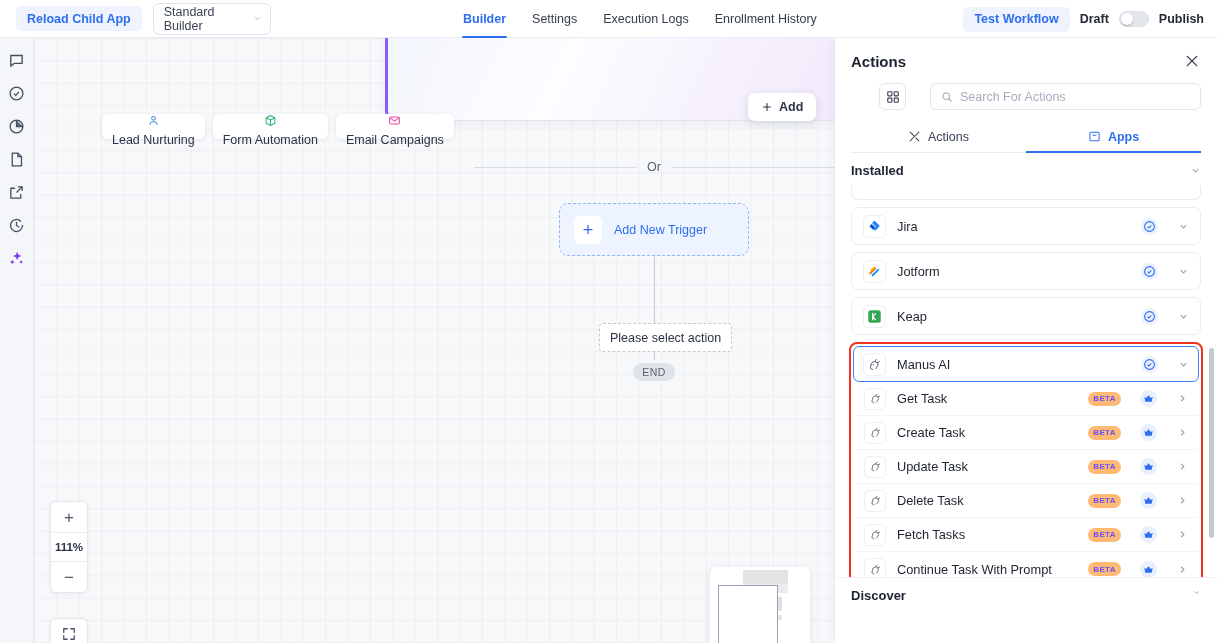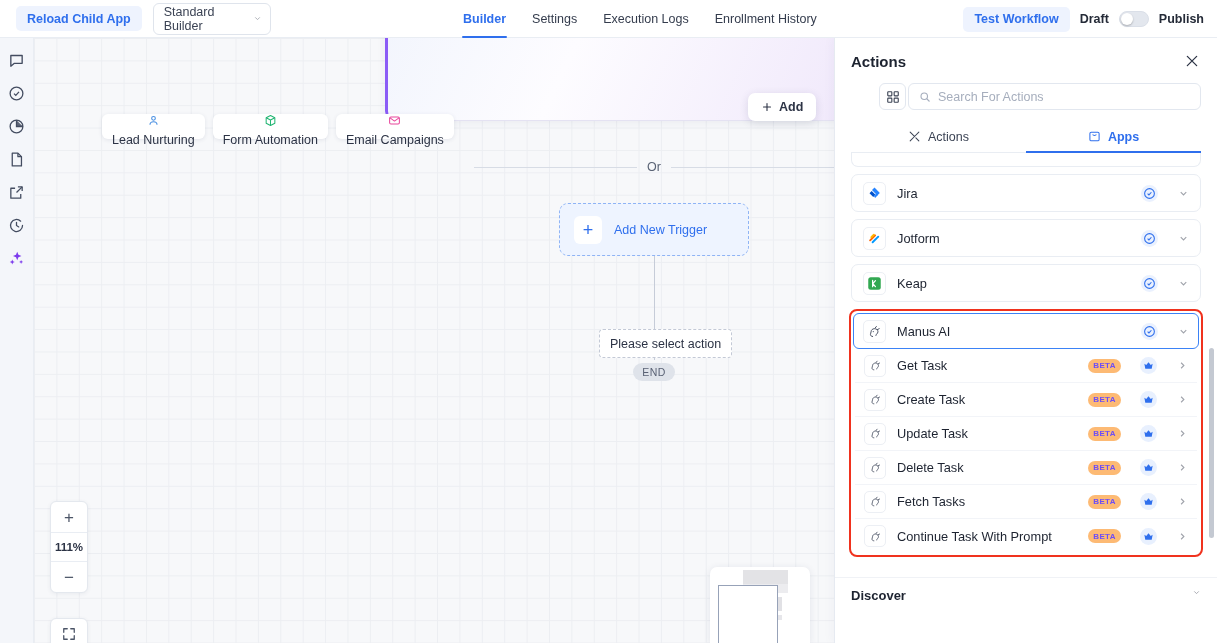--- a/index.html
+++ b/index.html
@@ -122,21 +122,21 @@
     width: 28px; height: 28px; background: #fff; border-radius: 6px;
     display: flex; align-items: center; justify-content: center;
     color: #2f6fed; font-size: 18px; line-height: 1; font-weight: 300;
   }
   .trigger-node-label { font-size: 12.5px; font-weight: normal; color: #2f6fed; }
 
   .edge {
     position: absolute; left: 620px; top: 218px; width: 1px; height: 104px; background: #c6ccd8;
   }
   .select-action {
-    position: absolute; left: 565px; top: 291px; width: 110px; height: 29px;
+    position: absolute; left: 565px; top: 285px; width: 110px; height: 29px;
     background: #fff; border: 1px dashed #c3c9d6; border-radius: 4px;
     display: flex; align-items: center; justify-content: center;
     font-size: 12.5px; color: #2c3345; white-space: nowrap; padding: 0 10px;
     width: auto; min-width: 110px; cursor: pointer;
   }
   .end-pill {
     position: absolute; left: 599px; top: 325px; width: 42px; height: 18px;
     background: #dfe3ea; border-radius: 9px;
     display: flex; align-items: center; justify-content: center;
     font-size: 10.5px; color: #596174; letter-spacing: .4px;
@@ -183,21 +183,21 @@
   .panel {
     position: absolute; right: 0; top: 38px; width: 383px; height: 605px;
     background: #fff; border-left: 1px solid #e6eaf1;
     box-shadow: -2px 0 10px rgba(40,50,90,.04);
     display: flex; flex-direction: column; z-index: 35;
   }
   .panel-head { padding: 14px 16px 0 16px; }
   .panel-title-row { display: flex; align-items: center; justify-content: space-between; }
   .panel-title { font-size: 15px; font-weight: bold; color: #1d2330; }
   .close-x { width: 18px; height: 18px; cursor: pointer; color: #2c3345; display: flex; align-items: center; justify-content: center; }
-  .search-row { display: flex; align-items: flex-end; gap: 2px; margin-top: 13px; padding-left: 28px; }
+  .search-row { display: flex; align-items: flex-end; gap: 24px; margin-top: 13px; padding-left: 28px; }
   .grid-btn {
     width: 27px; height: 27px; border: 1px solid #e2e7ef; border-radius: 6px;
     display: flex; align-items: center; justify-content: center; cursor: pointer; flex: none;
   }
   .grid-btn svg { width: 14px; height: 14px; color: #3b4354; }
   .search-field {
     flex: 1; height: 27px; border: 1px solid #e2e7ef; border-radius: 6px;
     display: flex; align-items: center; gap: 7px; padding: 0 10px; background: #fff;
   }
   .search-field svg { width: 12px; height: 12px; color: #a6aebd; flex: none; }
@@ -490,20 +490,26 @@
           <svg viewBox="0 0 24 24" fill="none" stroke="currentColor" stroke-width="1.9" stroke-linejoin="round">
               <rect x="3.5" y="4" width="17" height="16" rx="2.5"></rect>
               <path d="M8.5 8.5c1.2 2.2 5.8 2.2 7 0"></path>
             </svg>
           <span>Apps</span>
         </div>
       </div>
     </div>
 
     <div class="panel-body">
+      <div class="section-head">
+        <span class="section-title">Installed</span>
+        <svg class="chev-sm" viewBox="0 0 24 24" fill="none" stroke="currentColor" stroke-width="2.4">
+            <path d="M6 9l6 6 6-6"></path>
+          </svg>
+      </div>
 
       <div class="app-list">
         <div class="app-row cut"></div>
 
         <div class="app-row">
           <div class="app-icon">
             <svg viewBox="0 0 24 24" fill="none">
                 <path d="M12 2.5l8.5 8.5-4 4-8.5-8.5z" fill="#2684ff"></path>
                 <path d="M7.5 8l6 6-3.5 3.5-6-6z" fill="#0052cc"></path>
                 <path d="M11 16l4-4 2.5 2.5L13 19z" fill="#2684ff"></path>

